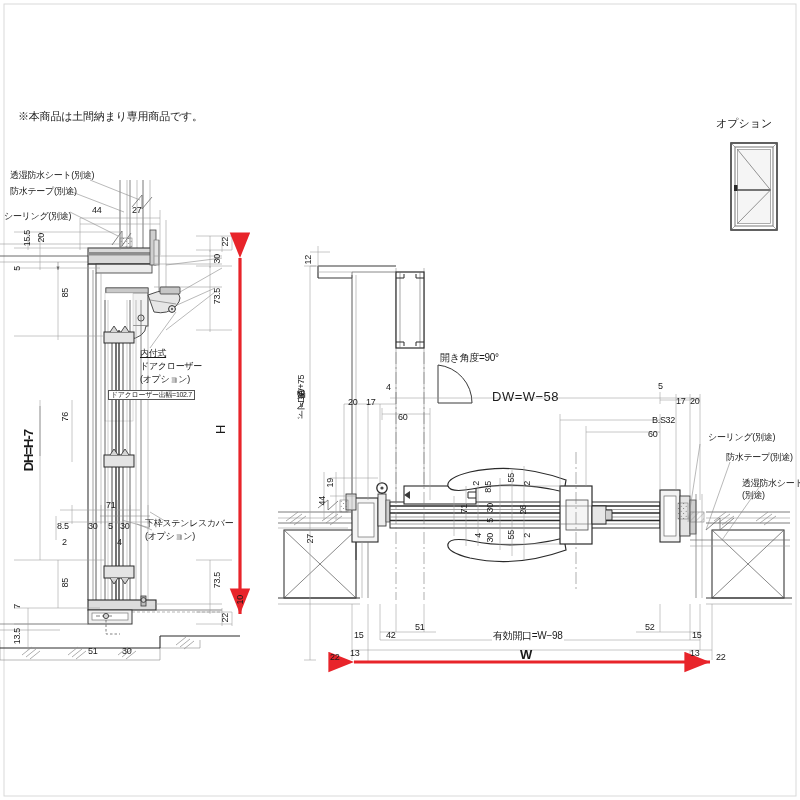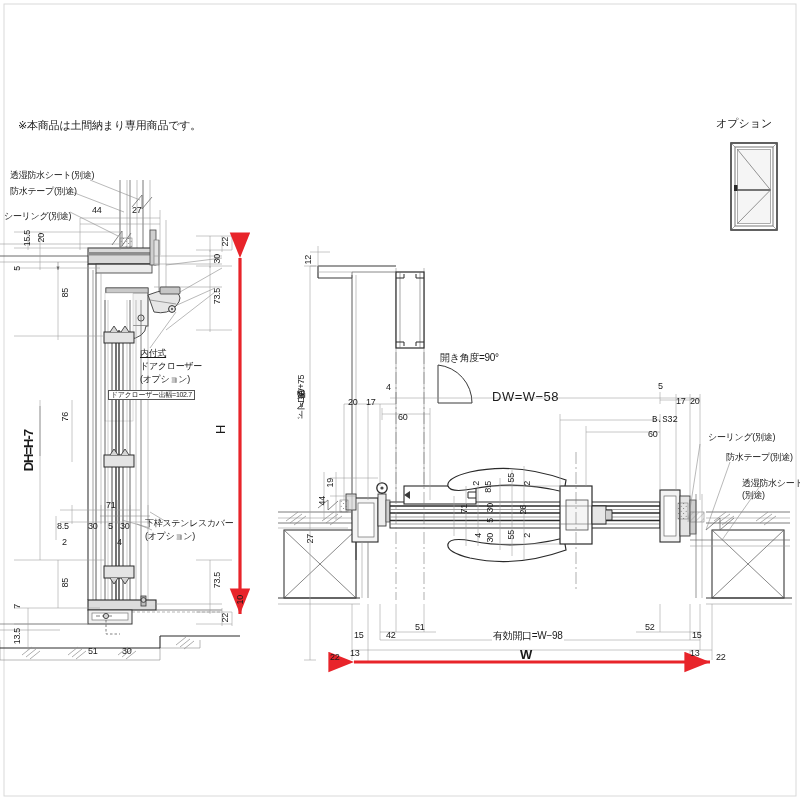--- a/index.html
+++ b/index.html
@@ -11,21 +11,21 @@
   #stage{position:absolute;left:0;top:0;width:800px;height:800px;}
   svg#dwg{position:absolute;left:0;top:0;width:800px;height:800px;}
 
   
   .title-wrap{position:absolute;left:18px;top:100px;width:520px;}
   .title-row{display:flex;align-items:flex-end;gap:2px;}
   .sq{display:inline-block;width:11px;height:11px;background:#1a1a1a;margin-right:3px;margin-bottom:3px;}
   .t-main{font-size:17px;font-weight:bold;letter-spacing:0px;line-height:1;}
   .t-sub{font-size:10.5px;line-height:1;margin-bottom:1px;}
   .t-box{font-size:10.5px;border:1px solid #1a1a1a;padding:1px 3px;margin-left:6px;line-height:1.1;}
-  .t-note{font-size:11px;margin-top:18px;letter-spacing:-0.2px;}
+  .t-note{font-size:11px;margin-top:9px;letter-spacing:-0.2px;font-family:Liberation Serif, serif;}
 
   .elev-label{position:absolute;left:716px;top:116px;font-size:11px;letter-spacing:0px;}
 
   
   .lbl{position:absolute;font-size:9px;white-space:nowrap;line-height:1.15;letter-spacing:-0.3px;}
   .lbl.xs{font-size:7px;}
   .lbl.md{font-size:10px;}
   .lbl.big{font-size:13px;}
   .lbl.bold{font-weight:bold;}
   .vert{writing-mode:vertical-rl;text-orientation:mixed;transform:rotate(180deg);}
@@ -548,21 +548,21 @@
 <div class="lbl big" style="left:492px;top:390px;letter-spacing:0.5px;">DW=W−58</div>
 
 <div class="lbl" style="left:348px;top:397px;">20</div>
 <div class="lbl" style="left:366px;top:397px;">17</div>
 <div class="lbl" style="left:386px;top:382px;">4</div>
 <div class="lbl" style="left:398px;top:412px;">60</div>
 
 <div class="lbl" style="left:658px;top:381px;">5</div>
 <div class="lbl" style="left:676px;top:396px;">17</div>
 <div class="lbl" style="left:690px;top:396px;">20</div>
-<div class="lbl" style="left:652px;top:415px;font-family:Liberation Mono, monospace;">B.S32</div>
+<div class="lbl" style="left:652px;top:415px;">B.S32</div>
 <div class="lbl" style="left:648px;top:429px;">60</div>
 
 <div class="lbl" style="left:708px;top:432px;">シーリング(別途)</div>
 <div class="lbl" style="left:726px;top:452px;">防水テープ(別途)</div>
 <div class="lbl" style="left:742px;top:478px;">透湿防水シート</div>
 <div class="lbl" style="left:742px;top:490px;">(別途)</div>
 
 <div class="lbl vert" style="left:325px;top:478px;">19</div>
 <div class="lbl vert" style="left:317px;top:496px;">44</div>
 <div class="lbl vert" style="left:305px;top:534px;">27</div>

